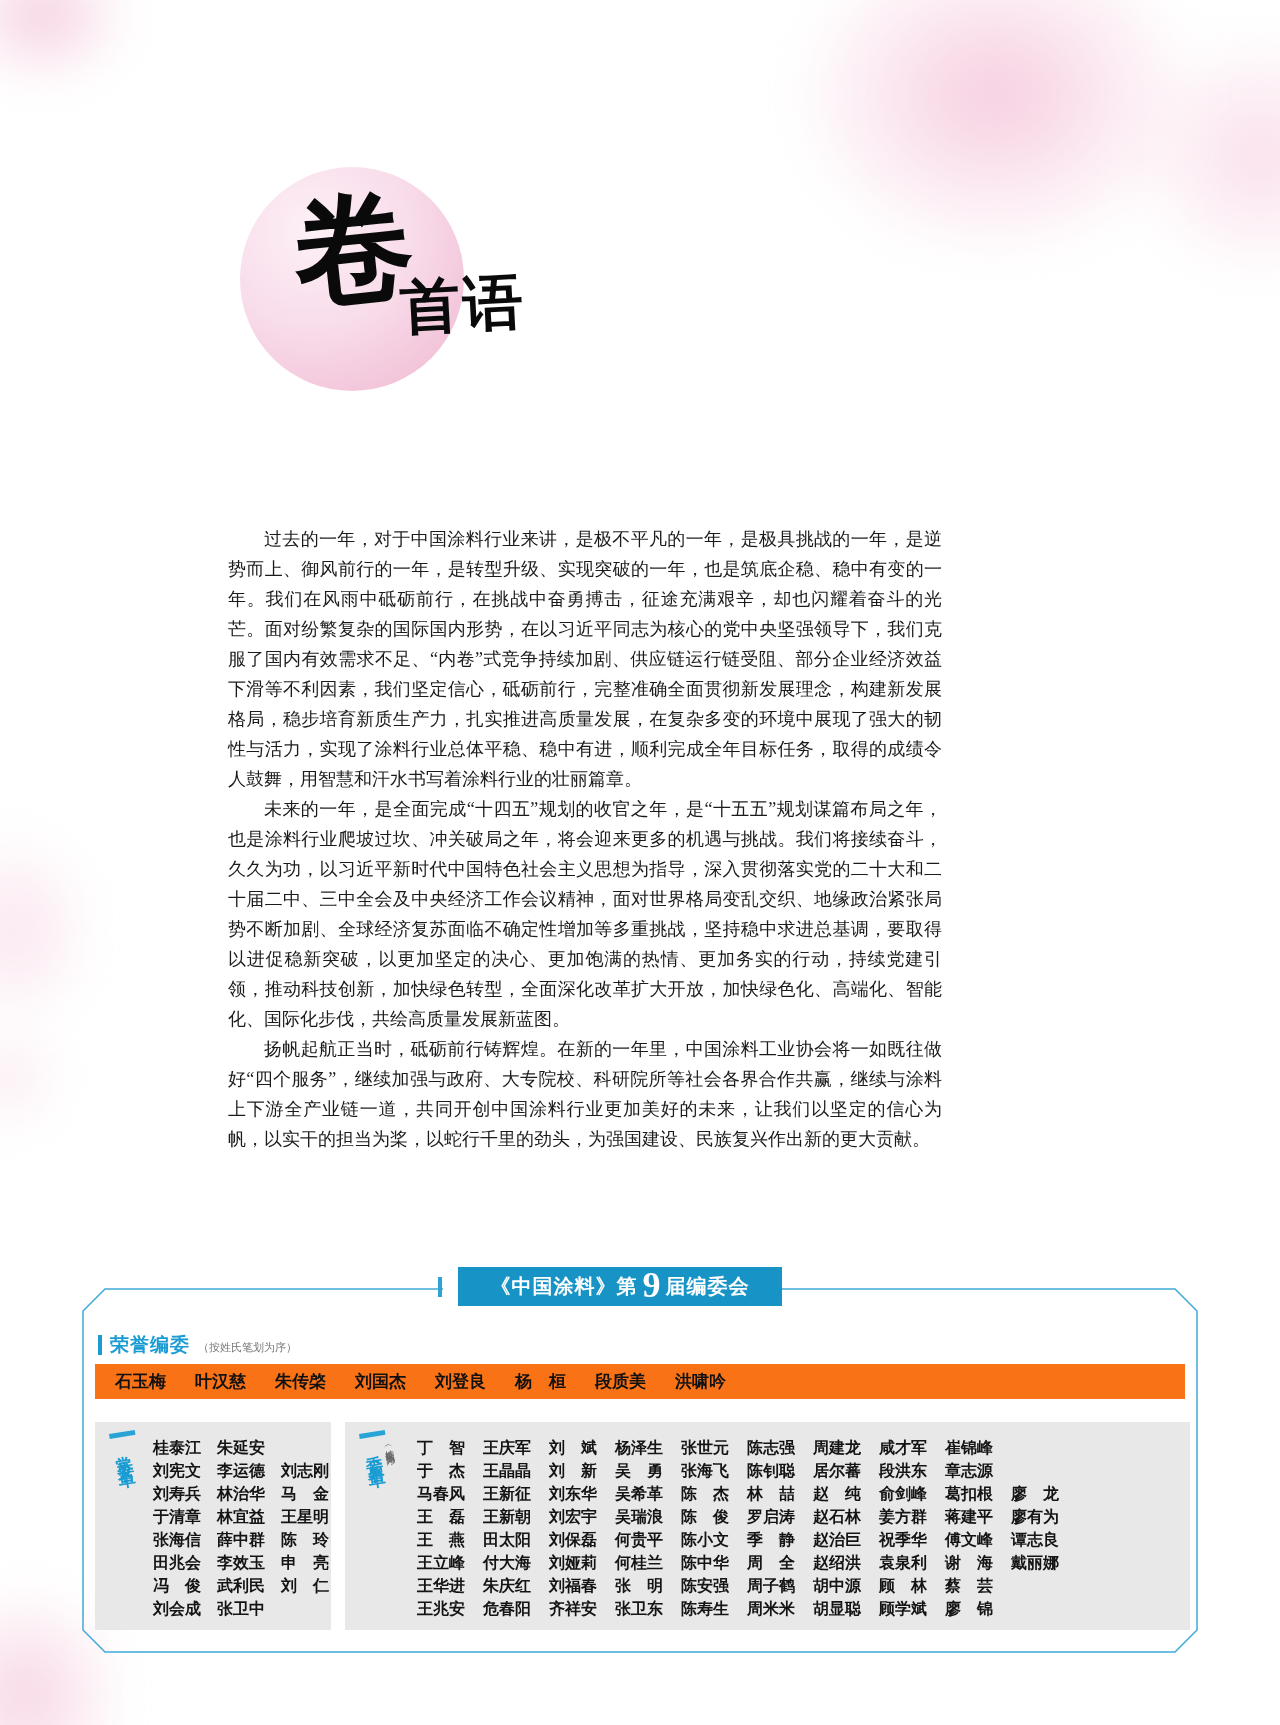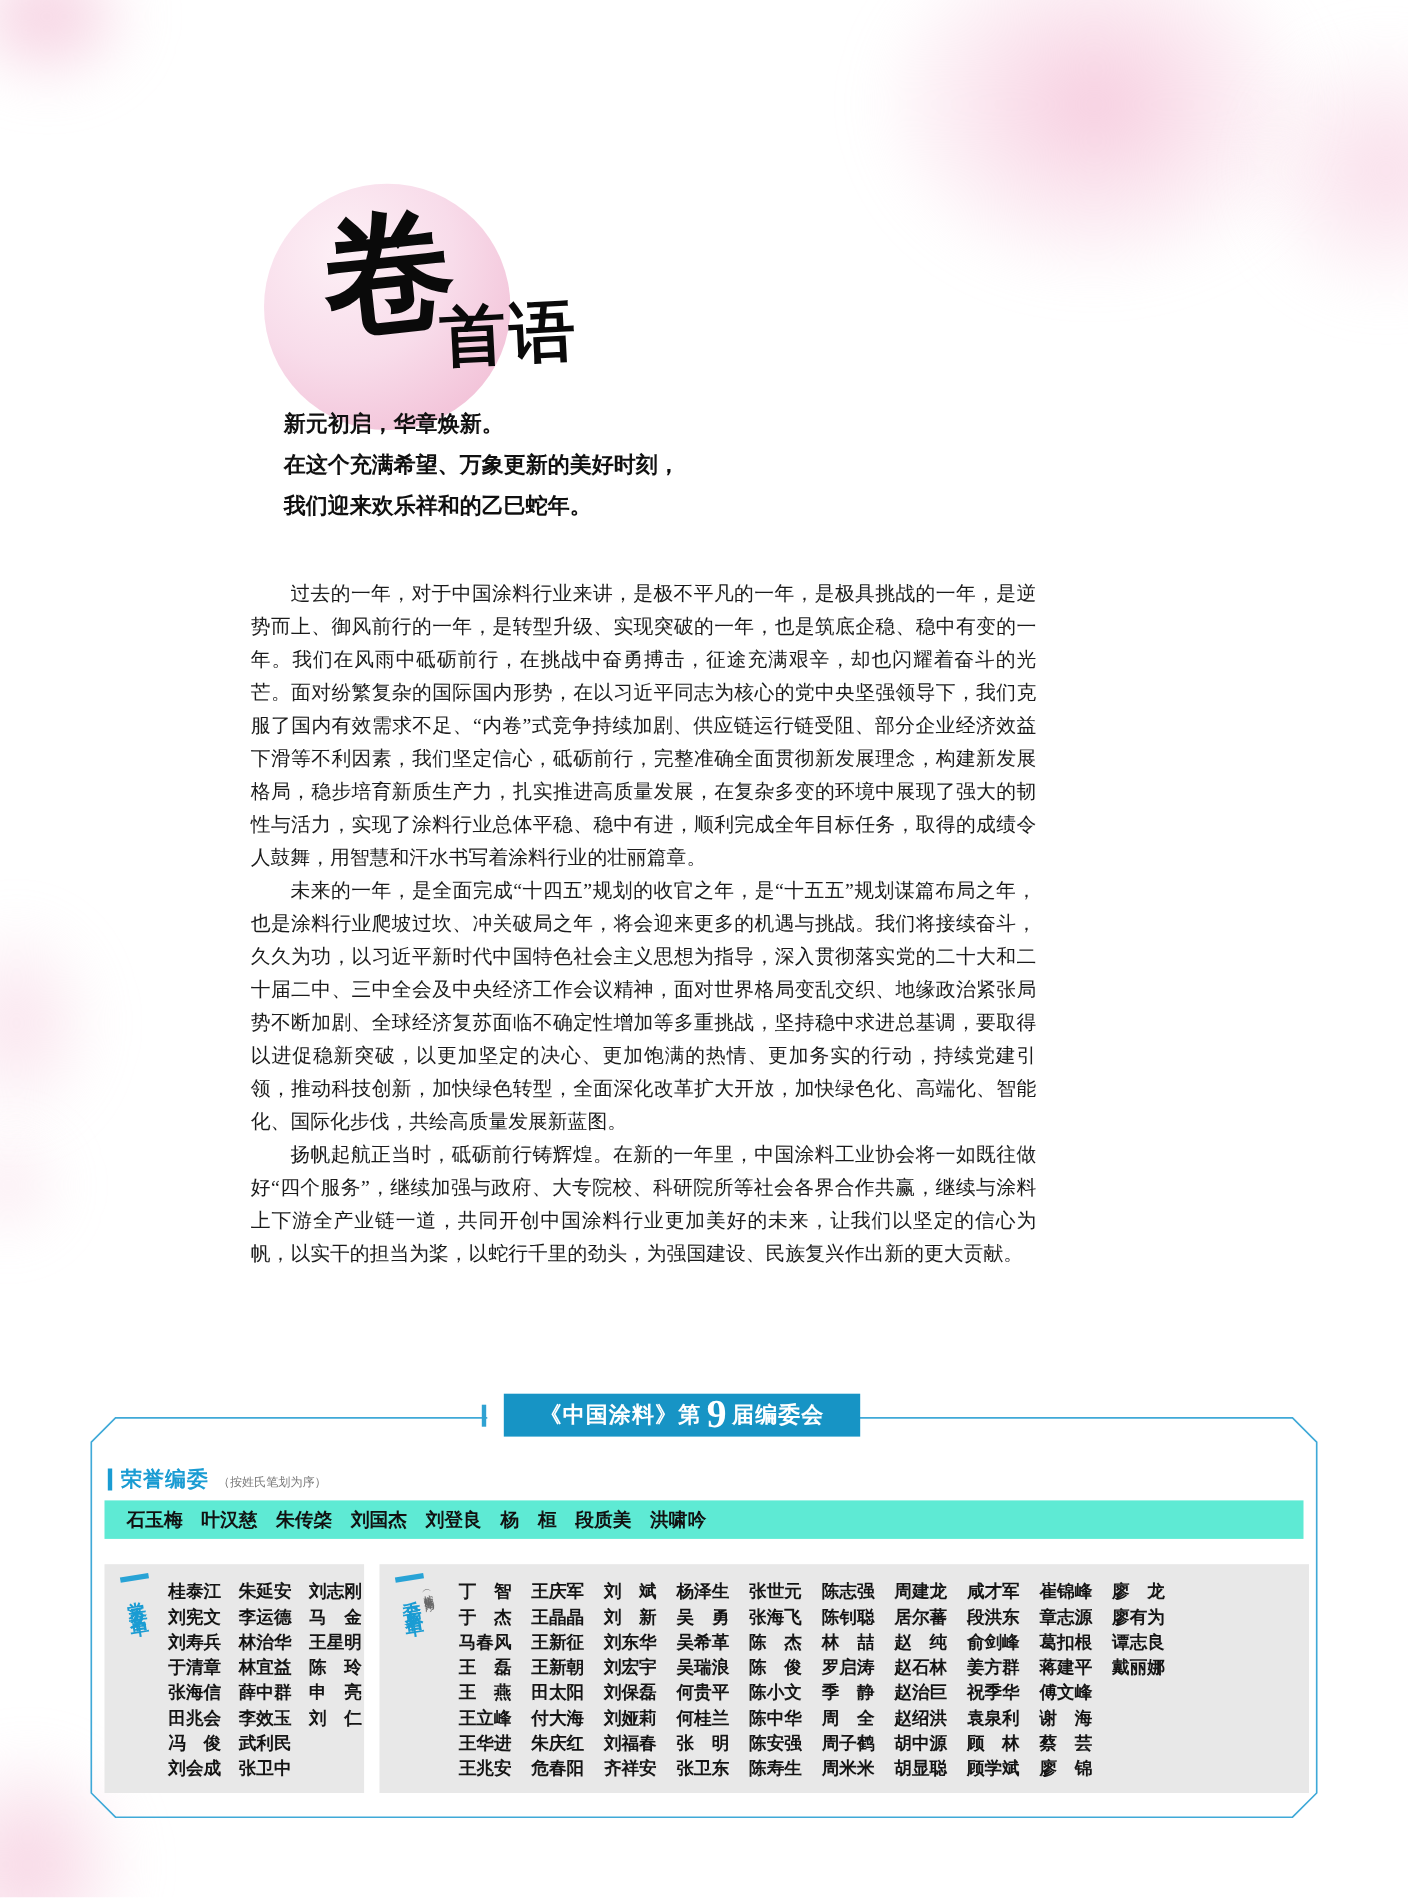--- a/index.html
+++ b/index.html
@@ -38,35 +38,35 @@
   .tick-r{left:763px;top:1277px;}
   .banner{position:absolute;left:458px;top:1267px;width:324px;height:39px;background:#1794c5;
      display:flex;align-items:center;justify-content:center;color:#fff;}
   .banner-pre,.banner-suf{font-size:20px;font-weight:bold;letter-spacing:1px;}
   .banner-num{font-family:"Liberation Serif",serif;font-size:36px;font-weight:bold;margin:0 5px;position:relative;top:-2px;}
   
   .honor-head{position:absolute;left:98px;top:1332px;display:flex;align-items:center;gap:8px;}
   .honor-bar{width:4px;height:20px;background:#1a9cd3;}
   .honor-label{color:#1a9cd3;font-size:19px;font-weight:bold;letter-spacing:1px;}
   .honor-note{color:#777;font-size:11px;padding-top:5px;font-family:"Liberation Serif",serif;}
-  .honor-strip{position:absolute;left:95px;top:1364px;width:1090px;height:35px;background:#5eead4;
-     display:flex;align-items:center;gap:17px;padding-left:20px;box-sizing:border-box;}
+  .honor-strip{position:absolute;left:95px;top:1364px;width:1090px;height:35px;background:#f97316;
+     display:flex;align-items:center;gap:29px;padding-left:20px;box-sizing:border-box;}
   .honor-strip .li{font-size:17px;font-weight:bold;color:#111;white-space:pre;}
   
   .panel{position:absolute;background:#e8e8e8;}
   .panel-left{left:95px;top:1422px;width:236px;height:208px;}
   .panel-right{left:345px;top:1422px;width:845px;height:208px;}
   .v-group{position:absolute;left:14px;top:12px;transform:rotate(-9deg);transform-origin:top left;display:flex;flex-direction:column;}
   .v-bar{width:26px;height:5px;background:#28a3d6;margin-bottom:5px;}
   .v-row{display:flex;}
   .v-text{writing-mode:vertical-rl;text-orientation:upright;color:#1a9cd3;font-size:17px;font-weight:bold;
      letter-spacing:5px;line-height:20px;}
   .v-note{writing-mode:vertical-rl;text-orientation:upright;color:#666;font-size:9px;letter-spacing:1px;
      line-height:10px;margin-left:2px;padding-top:2px;}
-  .cols{position:absolute;display:flex;}
+  .cols{position:absolute;display:flex;align-items:center;}
   .panel-left .cols{left:58px;top:14px;gap:14px;}
   .panel-right .cols{left:72px;top:14px;gap:16px;}
   .name-col{display:flex;flex-direction:column;}
   .name{font-size:16px;font-weight:600;line-height:23px;color:#141414;white-space:pre;width:50px;}
 </style>
 </head>
 <body>
 
 <div class="page">
 
@@ -74,25 +74,20 @@
   <div class="blob blob-tr"></div>
   <div class="blob blob-r"></div>
   <div class="blob blob-l1"></div>
   <div class="blob blob-l2"></div>
   <div class="blob blob-bl"></div>
 
   <div class="title-circle"></div>
   <div class="cal cal-big">卷</div>
   <div class="cal cal-rest">首语</div>
 
-  <div class="intro">
-      <div class="intro-line">新元初启，华章焕新。</div>
-      <div class="intro-line">在这个充满希望、万象更新的美好时刻，</div>
-      <div class="intro-line">我们迎来欢乐祥和的乙巳蛇年。</div>
-    </div>
 
   <div class="body-text">
       <p class="para">过去的一年，对于中国涂料行业来讲，是极不平凡的一年，是极具挑战的一年，是逆势而上、御风前行的一年，是转型升级、实现突破的一年，也是筑底企稳、稳中有变的一年。我们在风雨中砥砺前行，在挑战中奋勇搏击，征途充满艰辛，却也闪耀着奋斗的光芒。面对纷繁复杂的国际国内形势，在以习近平同志为核心的党中央坚强领导下，我们克服了国内有效需求不足、“内卷”式竞争持续加剧、供应链运行链受阻、部分企业经济效益下滑等不利因素，我们坚定信心，砥砺前行，完整准确全面贯彻新发展理念，构建新发展格局，稳步培育新质生产力，扎实推进高质量发展，在复杂多变的环境中展现了强大的韧性与活力，实现了涂料行业总体平稳、稳中有进，顺利完成全年目标任务，取得的成绩令人鼓舞，用智慧和汗水书写着涂料行业的壮丽篇章。</p>
       <p class="para">未来的一年，是全面完成“十四五”规划的收官之年，是“十五五”规划谋篇布局之年，也是涂料行业爬坡过坎、冲关破局之年，将会迎来更多的机遇与挑战。我们将接续奋斗，久久为功，以习近平新时代中国特色社会主义思想为指导，深入贯彻落实党的二十大和二十届二中、三中全会及中央经济工作会议精神，面对世界格局变乱交织、地缘政治紧张局势不断加剧、全球经济复苏面临不确定性增加等多重挑战，坚持稳中求进总基调，要取得以进促稳新突破，以更加坚定的决心、更加饱满的热情、更加务实的行动，持续党建引领，推动科技创新，加快绿色转型，全面深化改革扩大开放，加快绿色化、高端化、智能化、国际化步伐，共绘高质量发展新蓝图。</p>
       <p class="para">扬帆起航正当时，砥砺前行铸辉煌。在新的一年里，中国涂料工业协会将一如既往做好“四个服务”，继续加强与政府、大专院校、科研院所等社会各界合作共赢，继续与涂料上下游全产业链一道，共同开创中国涂料行业更加美好的未来，让我们以坚定的信心为帆，以实干的担当为桨，以蛇行千里的劲头，为强国建设、民族复兴作出新的更大贡献。</p>
     </div>
 
   <svg class="frame-svg" width="1280" height="1725" viewBox="0 0 1280 1725">
     <path d="M443 1289 H105 L83 1311 V1630 L105 1652 H1175 L1197 1630 V1311 L1175 1289 H762" fill="none" stroke="#3fa9d8" stroke-width="1.5"></path>
   </svg>

